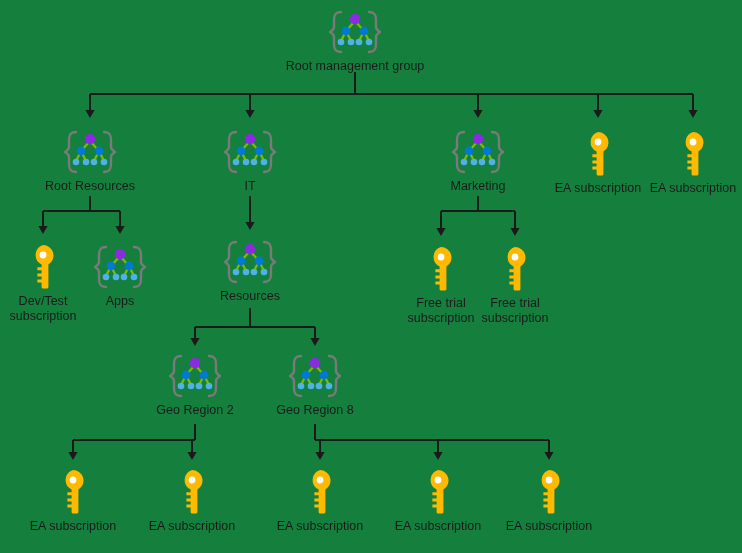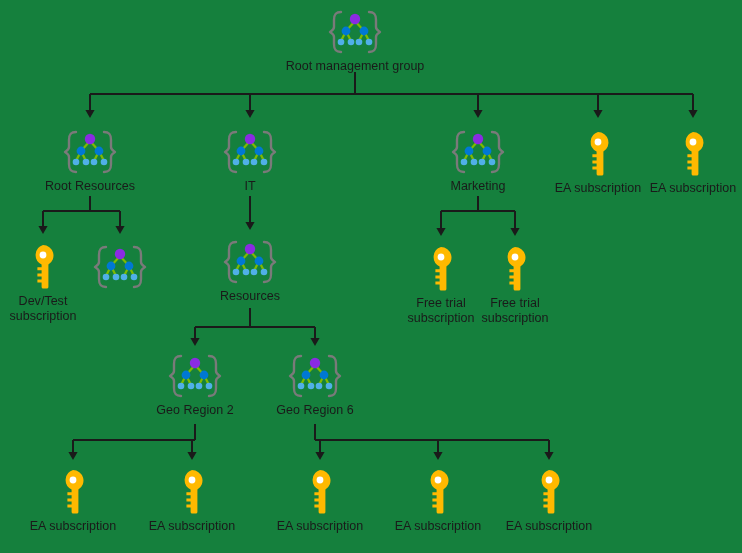--- a/index.html
+++ b/index.html
@@ -276,20 +276,21 @@
       <line x1="37" y1="23" x2="42" y2="33"></line>
     </g>
     <circle cx="28" cy="11" r="5.2" fill="#8A2BE2"></circle>
     <circle cx="19" cy="23" r="4.4" fill="#0078D4"></circle>
     <circle cx="37" cy="23" r="4.4" fill="#0078D4"></circle>
     <circle cx="14" cy="34" r="3.3" fill="#50B0E8"></circle>
     <circle cx="24" cy="34" r="3.3" fill="#50B0E8"></circle>
     <circle cx="32" cy="34" r="3.3" fill="#50B0E8"></circle>
     <circle cx="42" cy="34" r="3.3" fill="#50B0E8"></circle>
   </svg></span>
+        <span class="caption">Apps</span>
       </div>
       <div class="node" style="left: 250px; top: 238px;">
         <span class="glyph">
   <svg width="56" height="48" viewBox="0 0 56 48" xmlns="http://www.w3.org/2000/svg">
     <g fill="none" stroke="#7A7A7A" stroke-width="2.4" stroke-linecap="round" stroke-linejoin="round">
       <path d="M14 4 C7 4, 7 9, 7 12 L7 19 C7 22, 4 23, 3 24 C4 25, 7 26, 7 29 L7 36 C7 39, 7 44, 14 44"></path>
       <path d="M42 4 C49 4, 49 9, 49 12 L49 19 C49 22, 52 23, 53 24 C52 25, 49 26, 49 29 L49 36 C49 39, 49 44, 42 44"></path>
     </g>
     <g stroke="#7FBA00" stroke-width="2.2" stroke-linecap="round">
       <line x1="28" y1="13" x2="19" y2="23"></line>
@@ -390,21 +391,21 @@
       <line x1="37" y1="23" x2="42" y2="33"></line>
     </g>
     <circle cx="28" cy="11" r="5.2" fill="#8A2BE2"></circle>
     <circle cx="19" cy="23" r="4.4" fill="#0078D4"></circle>
     <circle cx="37" cy="23" r="4.4" fill="#0078D4"></circle>
     <circle cx="14" cy="34" r="3.3" fill="#50B0E8"></circle>
     <circle cx="24" cy="34" r="3.3" fill="#50B0E8"></circle>
     <circle cx="32" cy="34" r="3.3" fill="#50B0E8"></circle>
     <circle cx="42" cy="34" r="3.3" fill="#50B0E8"></circle>
   </svg></span>
-        <span class="caption">Geo Region 6</span>
+        <span class="caption">Geo Region 8</span>
       </div>
       <div class="node" style="left: 73px; top: 468px;">
         <span class="glyph">
   <svg width="34" height="48" viewBox="0 0 34 48" xmlns="http://www.w3.org/2000/svg">
     <path fill="#FFB900" d="
       M17 2
       a10.5 10.5 0 0 1 5.4 19.5
       L22.4 44
       a1.6 1.6 0 0 1 -1.6 1.6
       l-3.6 0

